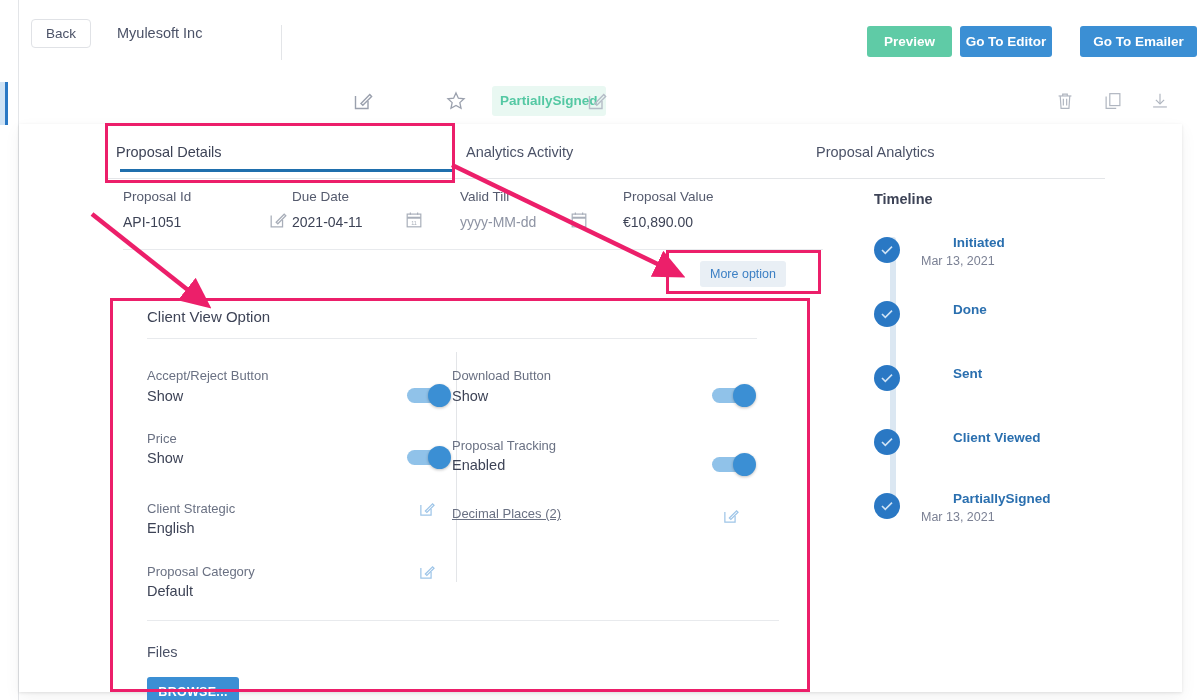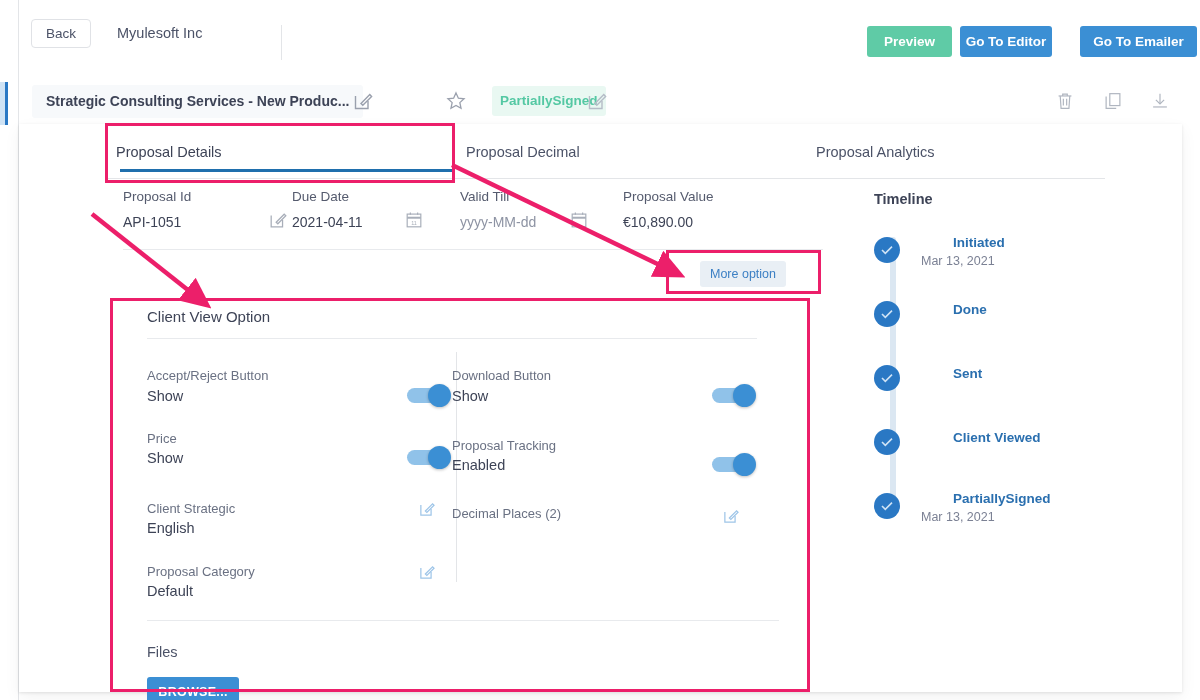--- a/index.html
+++ b/index.html
@@ -192,21 +192,20 @@
     <div class="back-btn">Back</div>
     <div class="org-name">Myulesoft Inc</div>
     <div class="vdiv"></div>
 
     <button class="topbtn btn-preview">Preview</button>
     <button class="topbtn btn-editor">Go To Editor</button>
     <button class="topbtn btn-emailer">Go To Emailer</button>
   </div>
 
   <div class="titlestrip">
-    <div class="title-pill">Strategic Consulting Services - New Produc...</div>
 
     <div class="ic-btn" style="left:333px;">
       <svg width="22" height="22" viewBox="0 0 22 22" fill="none" stroke="#9aa0ad" stroke-width="1.4">
         <path d="M3.5 6 L3.5 18.5 L16 18.5 L16 11"></path>
         <path d="M9 13.5 L17.8 4.6 L19.6 6.4 L10.8 15.2 Z"></path>
       </svg>
     </div>
 
     <div class="ic-btn" style="left:426px;">
       <svg width="22" height="22" viewBox="0 0 24 24" fill="none" stroke="#9aa0ad" stroke-width="1.4">
@@ -246,21 +245,21 @@
           <path d="M7.5 10.8 L12 15.3 L16.5 10.8"></path>
         <path d="M4.5 18.5 H19.5"></path>
       </svg>
     </div>
   </div>
 
   <div class="card">
 
     <div class="tabs">
       <div class="tab active" style="left:0; width:350px;">Proposal Details</div>
-      <div class="tab" style="left:350px; width:350px;">Proposal Decimal</div>
+      <div class="tab" style="left:350px; width:350px;">Analytics Activity</div>
       <div class="tab" style="left:700px; width:350px;">Proposal Analytics</div>
     </div>
     <div class="tabline"></div>
     <div class="tab-underline"></div>
 
     <div class="fieldrow">
       <div class="f-label" style="left:104px;">Proposal Id</div>
       <div class="f-value" style="left:104px;">API-1051</div>
       <div class="f-icon" style="left:249px;">
         <svg width="20" height="20" viewBox="0 0 22 22" fill="none" stroke="#a8aeb9" stroke-width="1.4">
@@ -339,21 +338,21 @@
       <div class="toggle" style="left:589px; top:86px;">
           <div class="knob"></div>
         </div>
 
       <div class="opt-label" style="left:329px; top:136px;">Proposal Tracking</div>
       <div class="opt-value" style="left:329px; top:155px;">Enabled</div>
       <div class="toggle" style="left:589px; top:155px;">
           <div class="knob"></div>
         </div>
 
-      <div class="opt-label" style="left:329px; top:204px;">Decimal Places (2)</div>
+      <div class="opt-label" style="left:329px; top:204px;text-decoration:underline;">Decimal Places (2)</div>
       <div class="opt-edit" style="left:599px; top:205px;">
         <svg width="18" height="18" viewBox="0 0 22 22" fill="none" stroke="#9ec5e8" stroke-width="1.5">
           <path d="M3.5 6 L3.5 18.5 L16 18.5 L16 11"></path>
           <path d="M9 13.5 L17.8 4.6 L19.6 6.4 L10.8 15.2 Z"></path>
         </svg>
       </div>
 
       <div class="files-rule"></div>
       <div class="files-label">Files</div>
       <button class="browse-btn">BROWSE...</button>

